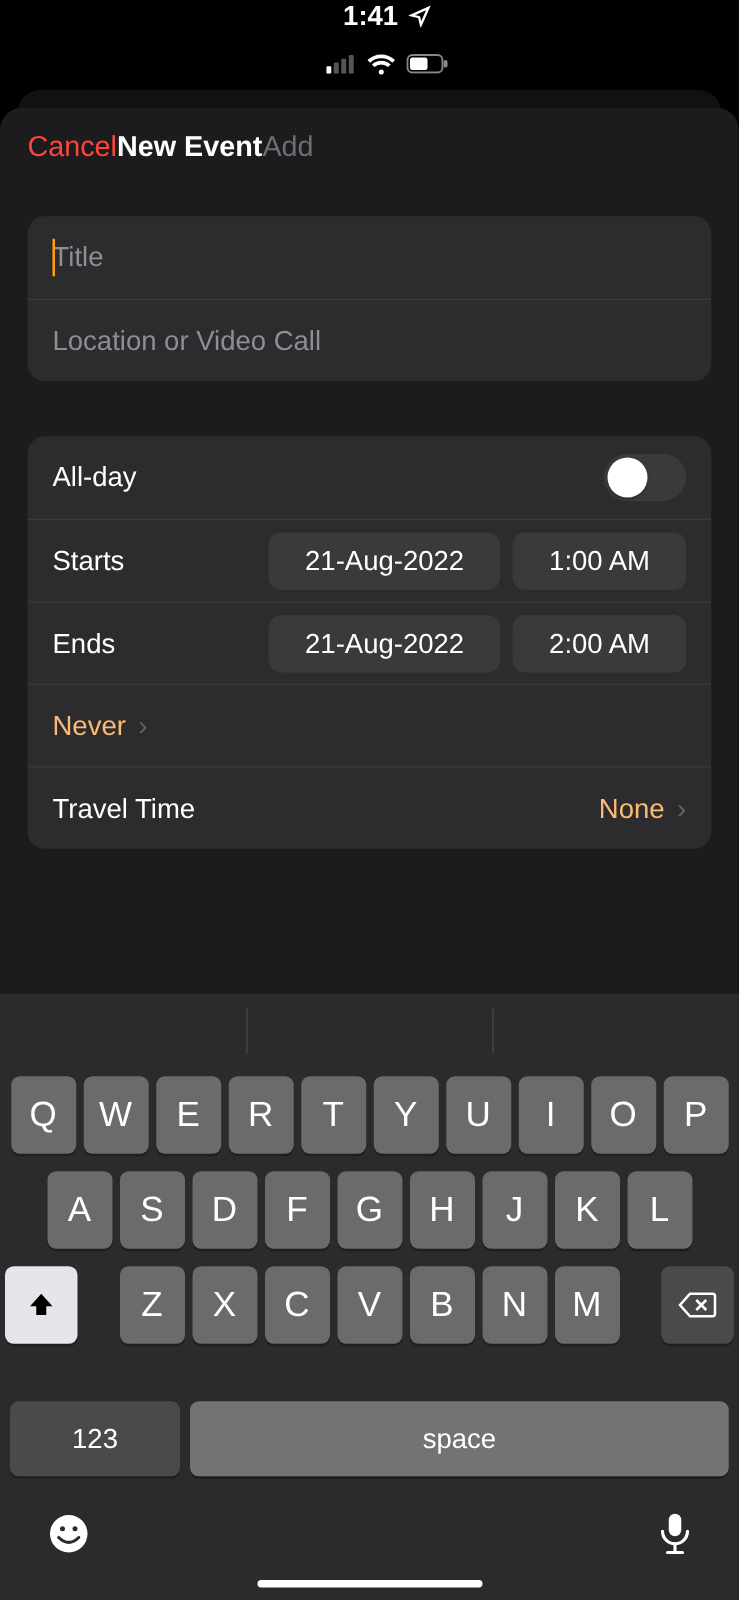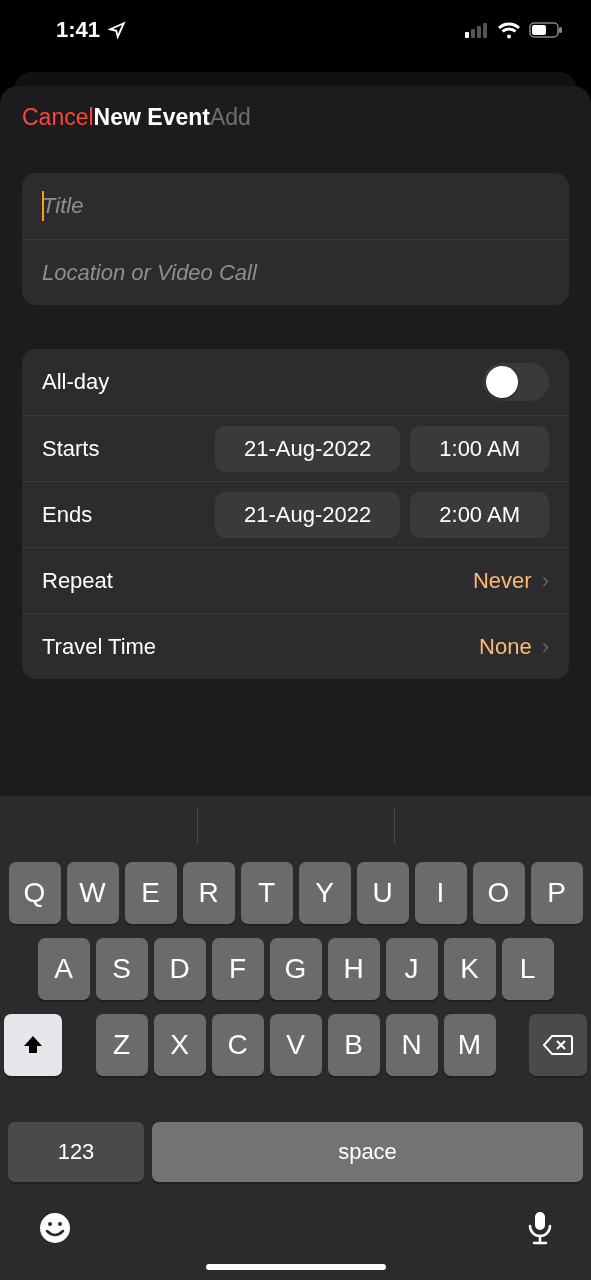--- a/index.html
+++ b/index.html
@@ -11,20 +11,21 @@
     color: #fff;
     overflow: hidden;
   }
   
   .status-bar {
     height: 60px;
     display: flex;
     align-items: center;
     justify-content: space-between;
     padding: 0 28px 0 56px;
+    flex-direction: column;
   }
   .status-left {
     display: flex; align-items: center; gap: 8px;
     font-size: 22px; font-weight: 600;
   }
   .status-right { display: flex; align-items: center; gap: 8px; }
   .status-right svg { display: block; }
 
   
   .sheet {
@@ -64,21 +65,21 @@
     align-items: center;
     min-height: 66px;
     padding: 0 20px;
     font-size: 22px;
   }
   .row + .row { border-top: 1px solid #3a3a3c; }
   .row .label { color: #fff; flex: 1; }
   .row .value { color: #fdba74; }
   .row input.field {
     background: transparent; border: none; outline: none;
-    color: #f0abfc; font-size: 22px; width: 100%; font-style: italic;
+    color: #f0abfc; font-size: 22px; width: 100%;
   }
   .row input.field::placeholder { color: #8e8e93; }
   .title-input { position: relative; }
   .title-cursor {
     position: absolute; left: 20px; top: 50%; transform: translateY(-50%);
     width: 2px; height: 30px; background: #ff9f0a;
     animation: blink 1s steps(1) infinite;
   }
   @keyframes blink { 50% { opacity: 0; } }
   .pills { display: flex; gap: 10px; }
@@ -219,21 +220,20 @@
       </div>
     </div>
     <div class="row">
       <span class="label">Ends</span>
       <div class="pills">
         <span class="pill">21-Aug-2022</span>
         <span class="pill time">2:00 AM</span>
       </div>
     </div>
     <div class="row">
-      <span class="label">Repeat</span>
       <span class="value">Never</span>
       <span class="chevron">›</span>
     </div>
     <div class="row">
       <span class="label">Travel Time</span>
       <span class="value">None</span>
       <span class="chevron">›</span>
     </div>
   </div>
 

